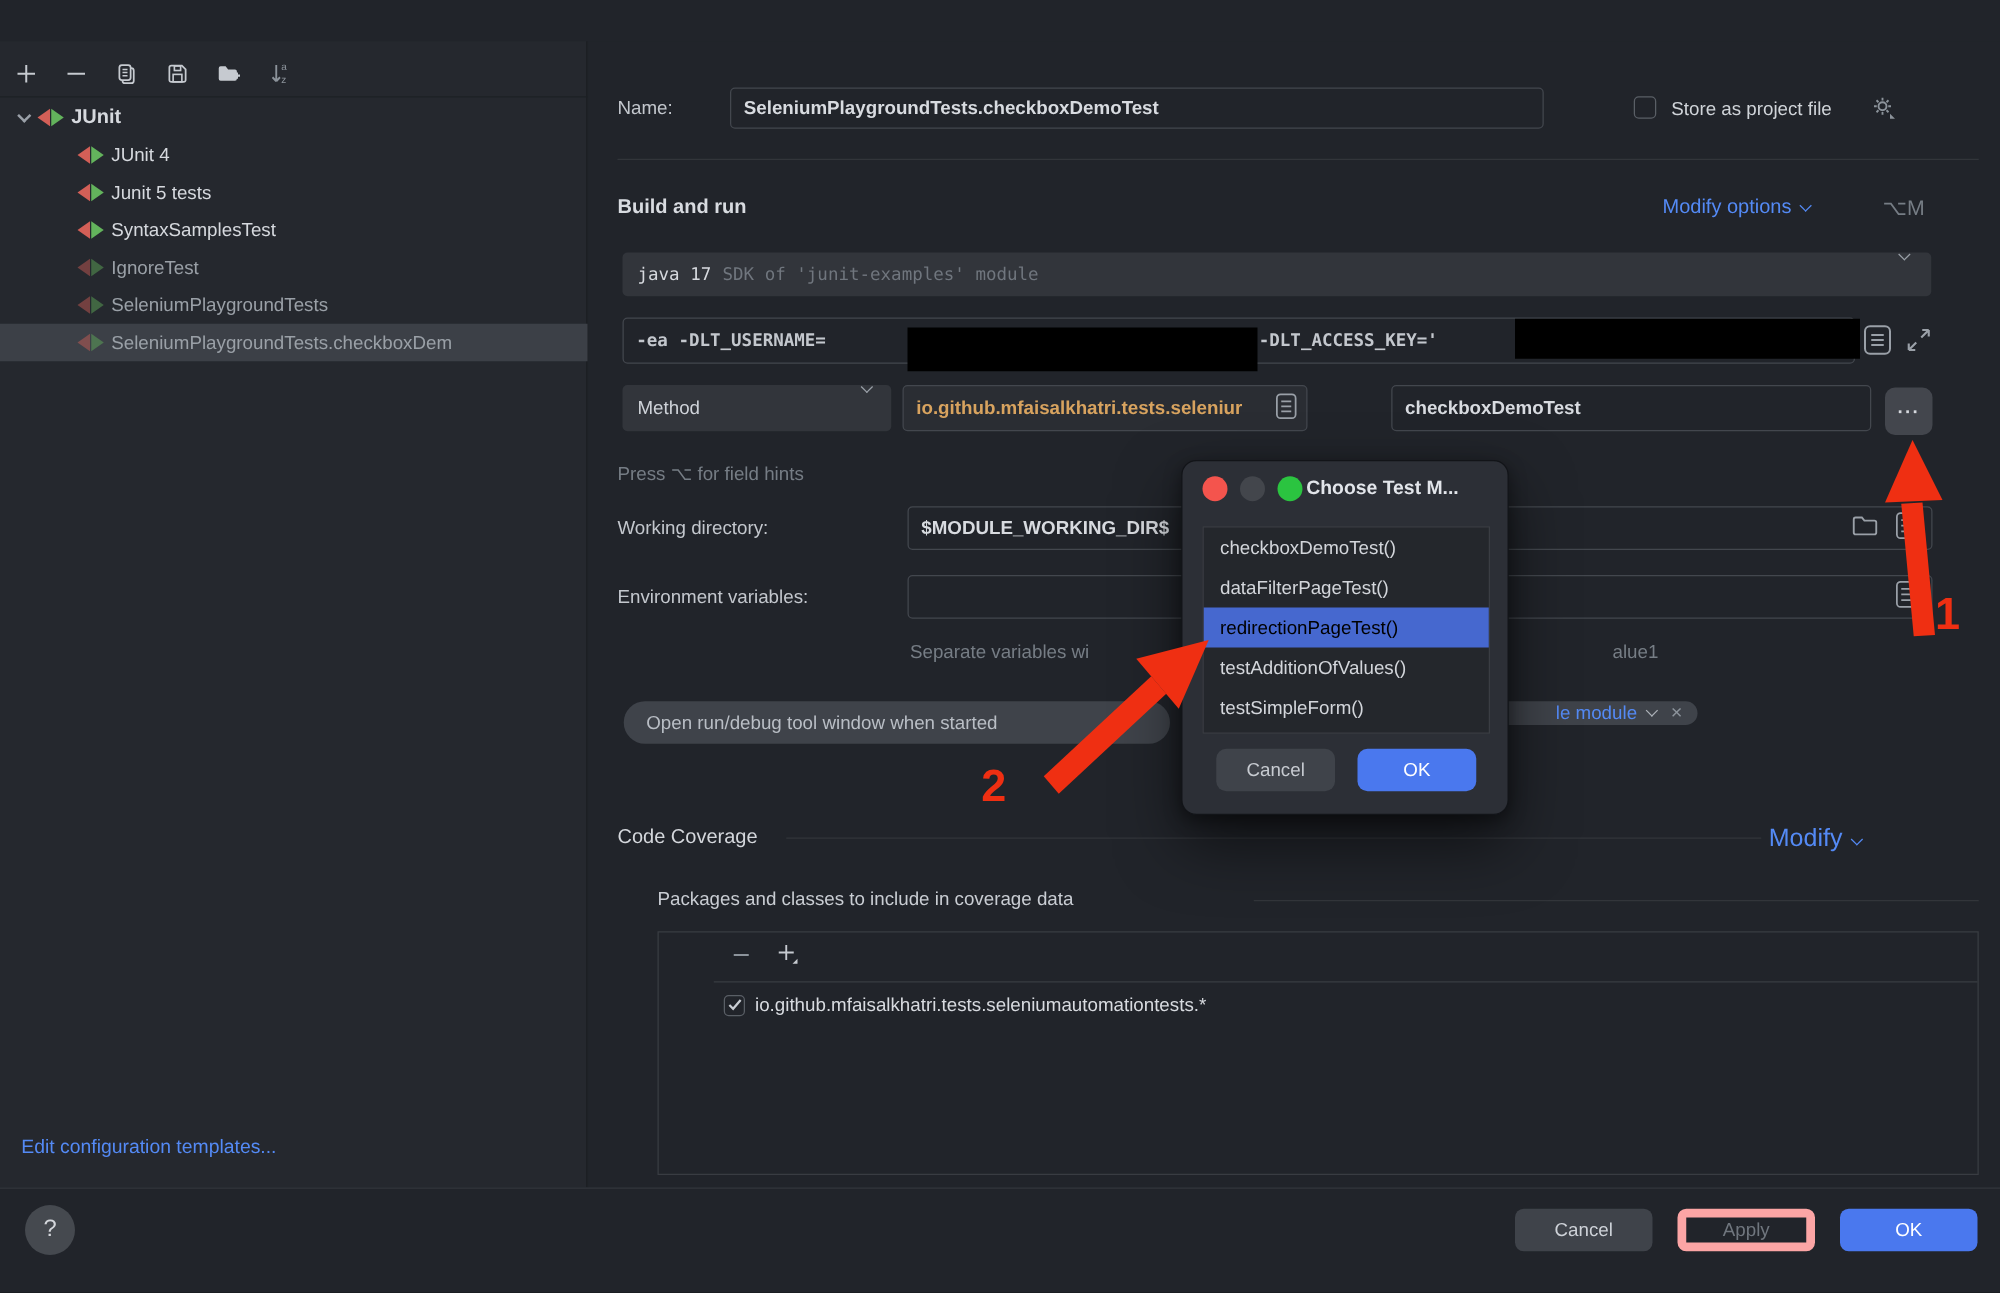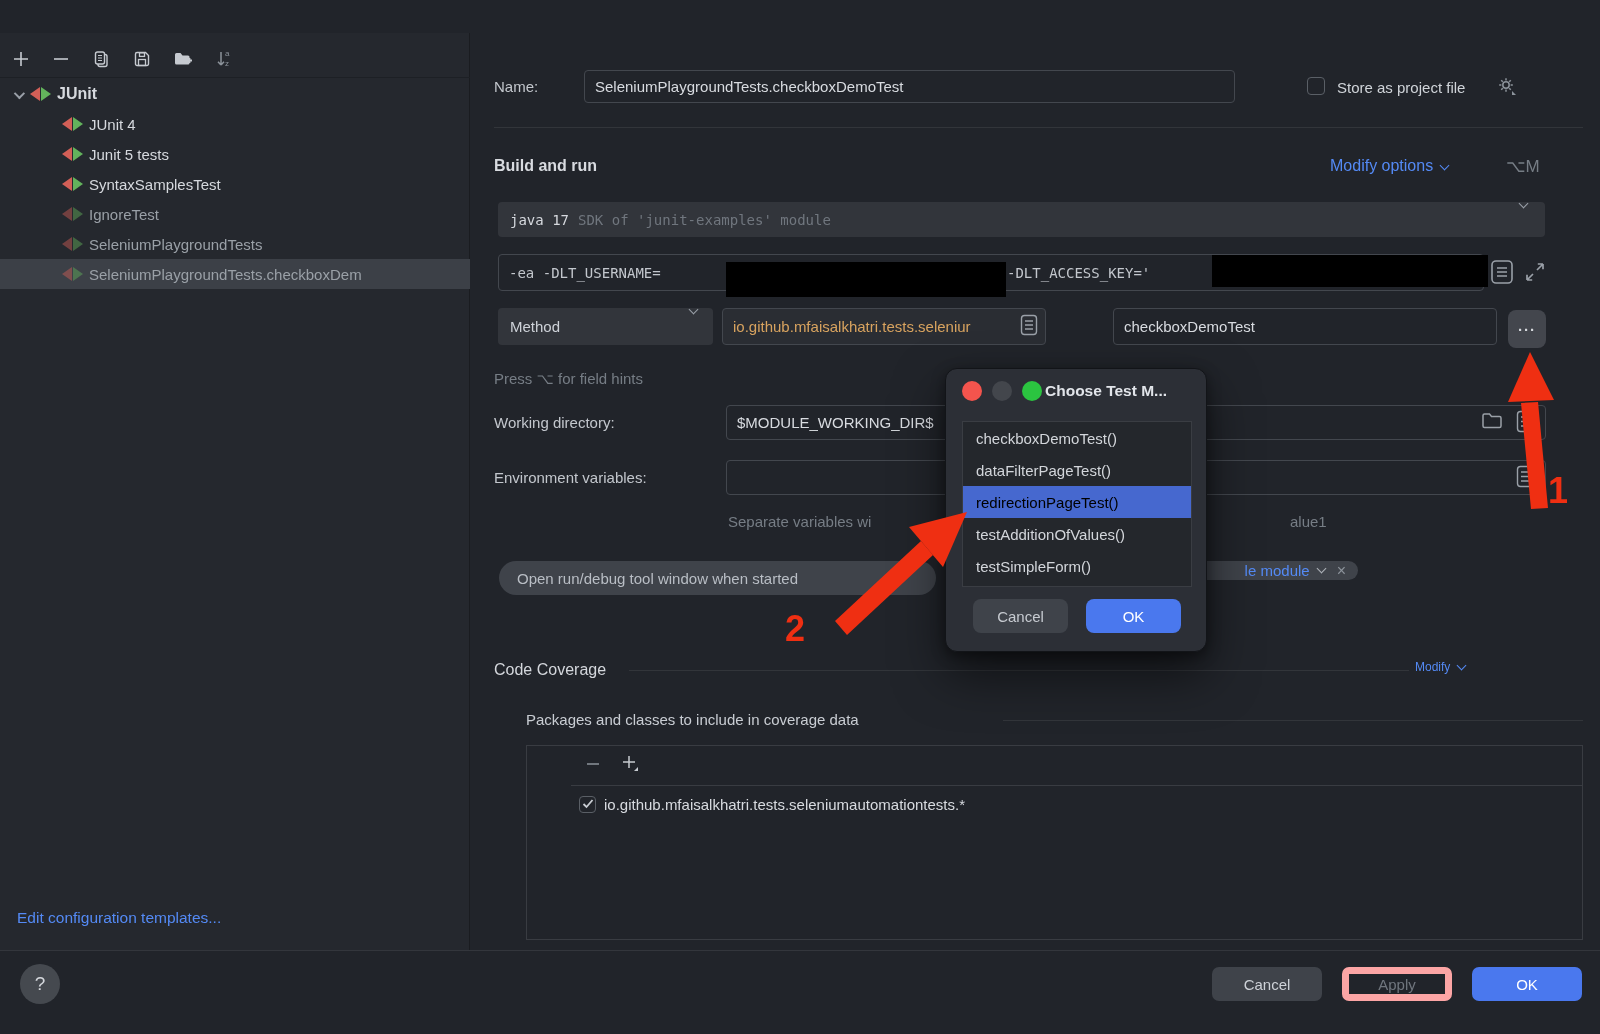--- a/index.html
+++ b/index.html
@@ -38,21 +38,21 @@
   .footer .btns { position:absolute; right:18px; top:16px; display:flex; gap:20px; }
   .btn { min-width:110px; height:34px; border-radius:7px; display:flex; align-items:center; justify-content:center; font-size:15px; }
   .btn.gray { background:#3f434a; color:#ced2d8; }
   .btn.ghost { background:transparent; border:7px solid #fca5a5; color:#70767e; }
   .btn.blue { background:#4a78ee; color:#fff; }
 
   
   .main { position:absolute; left:471px; top:33px; width:1129px; height:917px; background:#21242a; }
   .lbl { position:absolute; color:#c3c7cd; }
   .dimtext { color:#767d85; }
-  .field { position:absolute; border:1px solid #43474e; border-radius:4px; background:transparent; display:flex; align-items:center; padding:0 10px; color:#d8dbe0; }
+  .field { position:absolute; border:1px solid #43474e; border-radius:4px; background:transparent; display:flex; align-items:center; padding:0 10px; color:#d8dbe0;font-weight:bold; }
   .control { position:absolute; background:#32353b; border-radius:4px; display:flex; align-items:center; padding:0 12px; color:#ced2d8; }
   .mono { font-family:"DejaVu Sans Mono", monospace; font-size:14px; }
   .hr { position:absolute; height:1px; background:#32353a; }
   .link { color:#548af5; cursor:pointer; }
   .chev-sm { width:7px;height:7px;border-right:1.8px solid currentColor;border-bottom:1.8px solid currentColor;transform:rotate(45deg);display:inline-block;margin-left:8px;position:relative;top:-2px; }
   .checkbox { width:18px;height:18px;border:1.5px solid #5a5f66;border-radius:4px;background:transparent; }
   .redact { position:absolute; background:#000; }
   .pill { position:absolute; background:#3f434a; border-radius:17px; display:flex; align-items:center; color:#b9bec5; }
   .browse-btn { position:absolute; background:#43464d; border-radius:8px; display:flex; align-items:center; justify-content:center; color:#d6d9de; font-weight:bold; letter-spacing:1px; font-size:15px; }
 
@@ -270,21 +270,21 @@
       <span>Open run/debug tool window when started</span>
     </div>
     <div class="pill" style="left:702px; top:528px; width:185px; height:19px; justify-content:flex-end; padding:0 12px;">
       <span class="link">le module</span>
       <span class="chev-sm" style="color:#aeb3ba;"></span>
       <span style="margin-left:12px; color:#8c939b; font-size:16px;">×</span>
     </div>
 
     <div class="lbl" style="left:23px; top:628px; font-size:16px; color:#d4d7dc;">Code Coverage</div>
     <div class="hr" style="left:158px; top:637px; width:780px;"></div>
-    <div class="lbl link" style="left:944px; top:627px; font-size:12px;"><span>Modify</span><span class="chev-sm"></span></div>
+    <div class="lbl link" style="left:944px; top:627px; font-size:20px;"><span>Modify</span><span class="chev-sm"></span></div>
 
     <div class="lbl" style="left:55px; top:678px; color:#c9cdd3;">Packages and classes to include in coverage data</div>
     <div class="hr" style="left:532px; top:687px; width:580px;"></div>
 
     <div class="cov-table">
       <div class="cov-toolbar">
         <span><svg width="16" height="16" viewBox="0 0 16 16">
               <path d="M2 8h12" stroke="#8c939b" stroke-width="1.5"></path>
             </svg></span>
         <span><svg width="20" height="20" viewBox="0 0 20 20">

